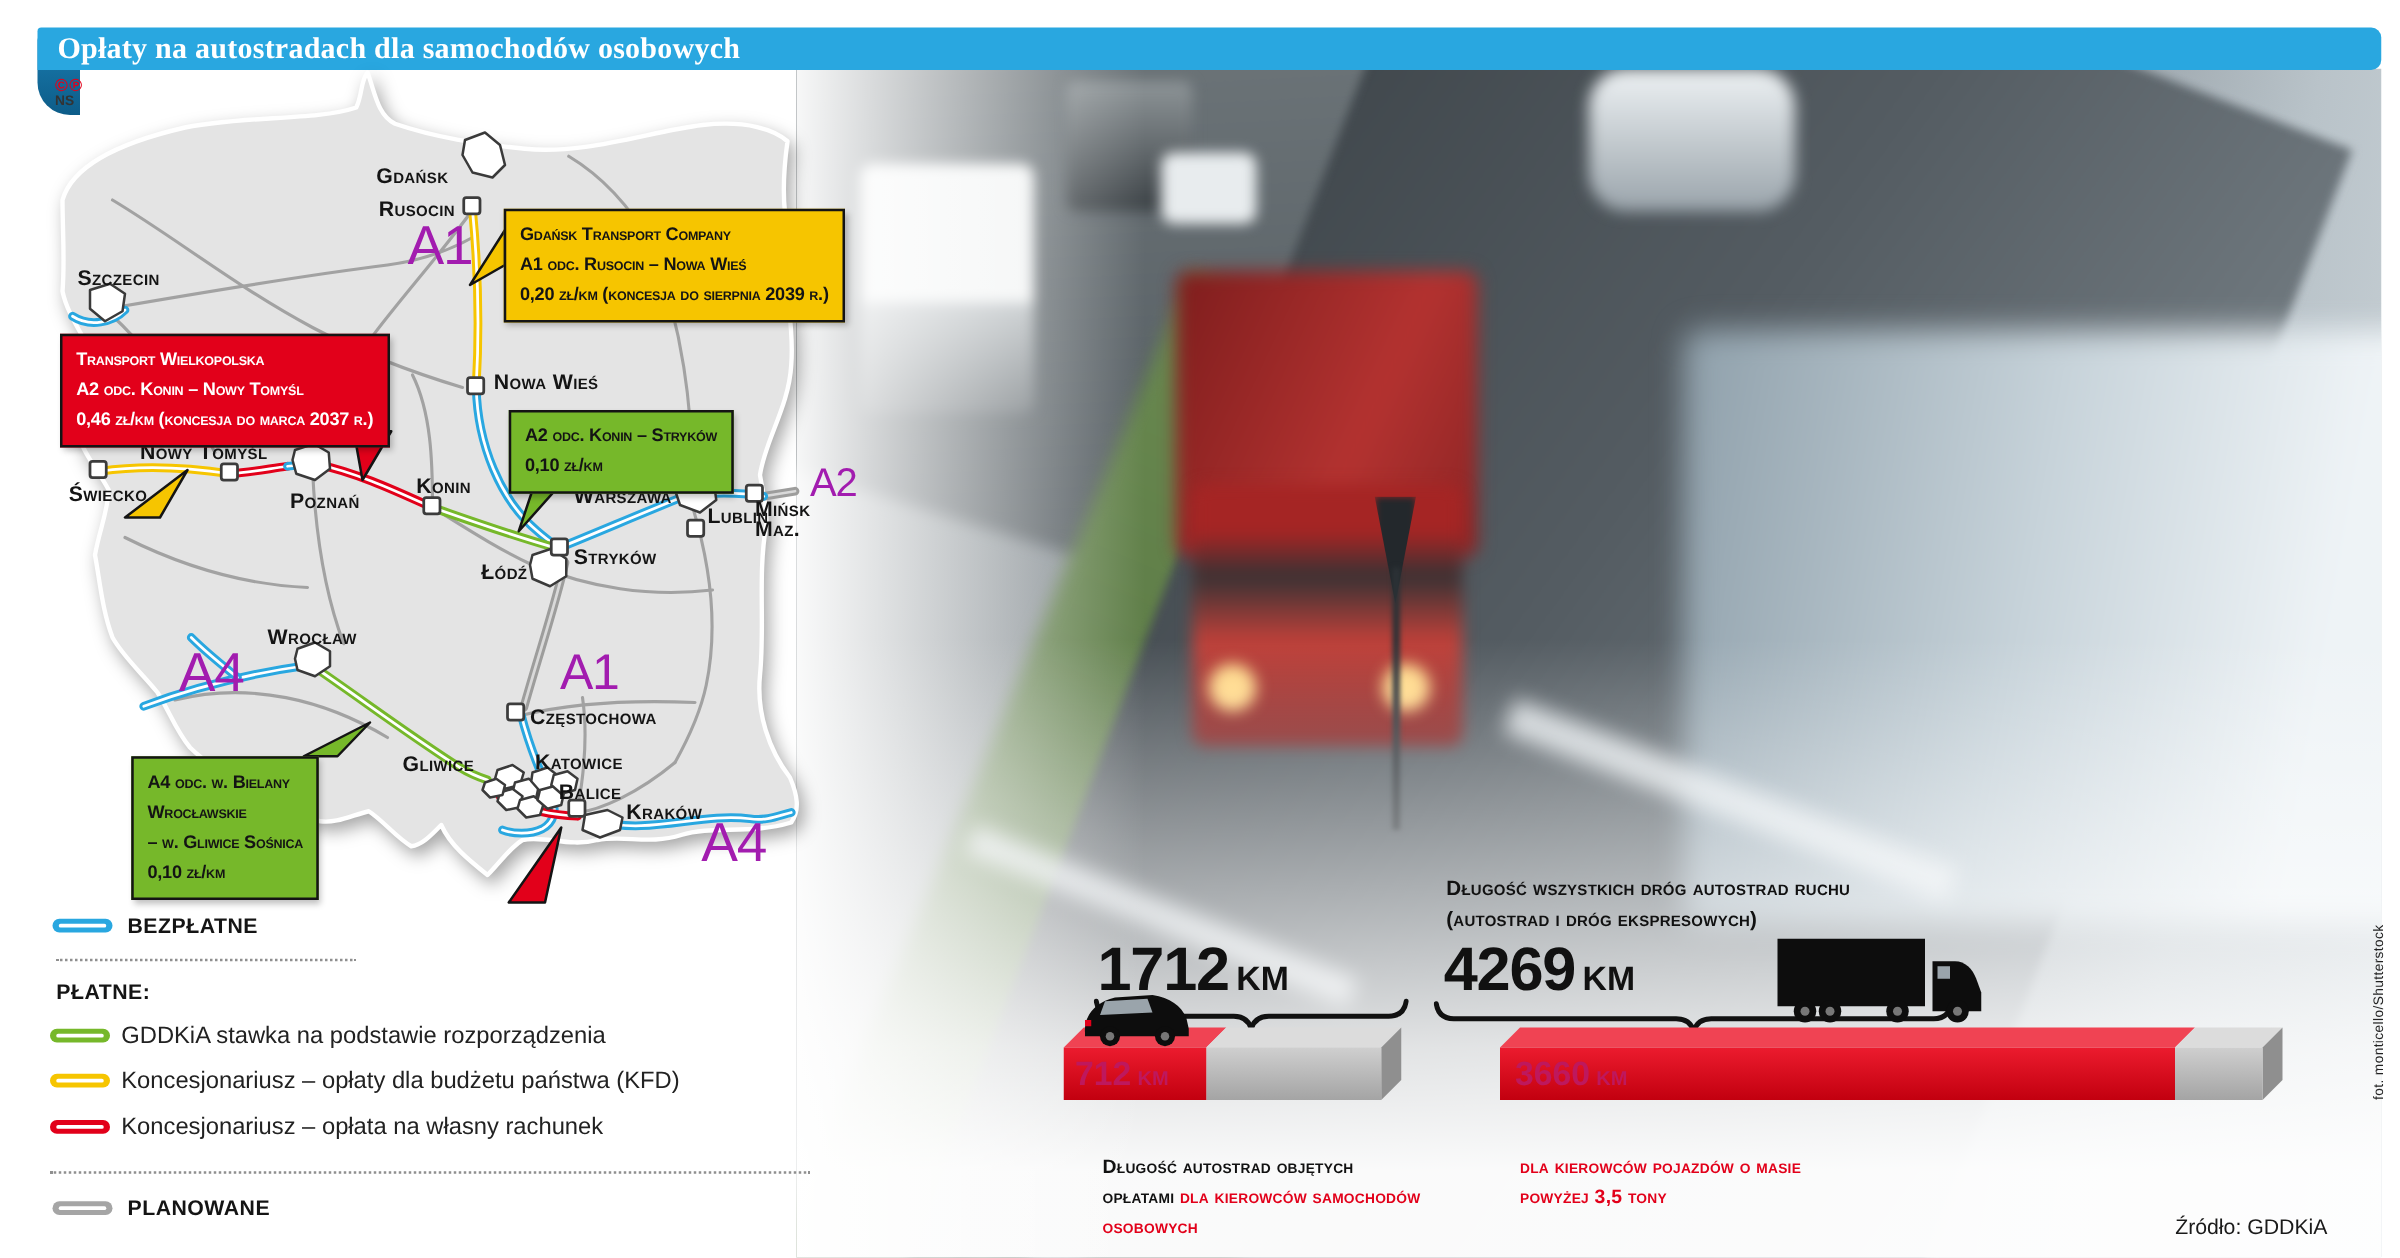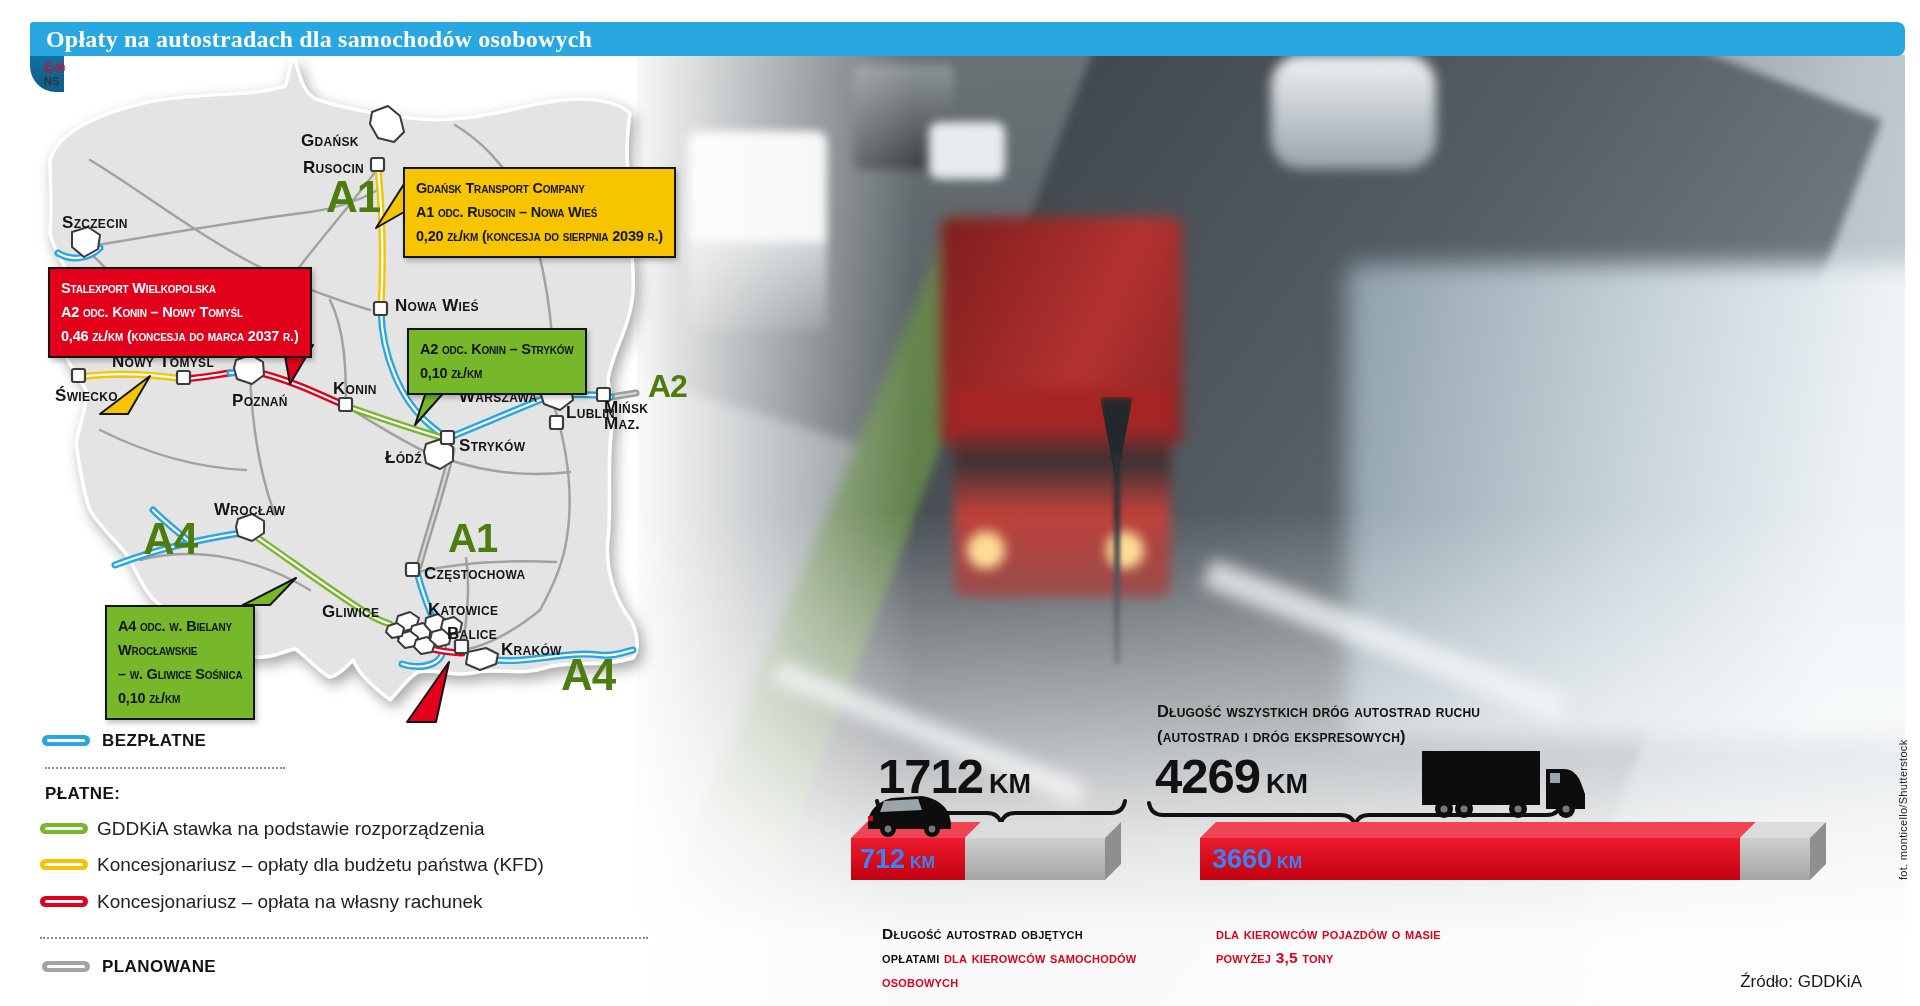--- a/index.html
+++ b/index.html
@@ -55,21 +55,21 @@
   .badge { position:absolute; left:44px; top:62px; line-height:13px; }
   .badge .cc { color:#e2001a; font-size:14px; font-weight:bold; letter-spacing:1px; }
   .badge .ns { color:#333; font-size:11px; font-weight:bold; }
 
   
   .map-svg { position:absolute; left:0; top:0; z-index:3; pointer-events:none; }
 
   .city { position:absolute; z-index:5; font-weight:bold; font-variant:small-caps; font-size:17px;
           color:#141414; letter-spacing:.3px; white-space:nowrap; }
   .city.wrap { white-space:normal; width:56px; line-height:16px; }
-  .hwy { position:absolute; z-index:5; font-weight:bold; color:#4d7c0f; letter-spacing:-1px; }
+  .hwy { position:absolute; z-index:5; font-weight:normal; color:#a21caf; letter-spacing:-1px; }
 
   .callout { position:absolute; z-index:6; border:2px solid #141414; padding:7px 11px 8px 11px;
              width:max-content; box-shadow:2px 3px 5px rgba(0,0,0,.25); }
   .callout div { font-weight:bold; font-variant:small-caps; font-size:14.5px; line-height:24px;
                  letter-spacing:-.2px; white-space:nowrap; color:#141414; }
   .callout.yellow { background:#f6c500; }
   .callout.green  { background:#76b82a; }
   .callout.red    { background:#e2001a; }
   .callout.red div { color:#fff; }
 
@@ -87,21 +87,21 @@
   .stat-num .big { font-size:49px; font-weight:bold; letter-spacing:-1px; }
   .stat-num .unit { font-size:27px; font-weight:bold; text-transform:uppercase; margin-left:6px; }
   .brace { position:absolute; z-index:7; }
   .bar-front { position:absolute; z-index:7; height:42px; display:flex; }
   .bar-red-seg { background:linear-gradient(#ec1b2e,#c2000f); height:100%; position:relative; }
   .bar-gray-seg { background:linear-gradient(#cfcfcf,#a4a4a4); height:100%; }
   .bar-top { position:absolute; z-index:7; height:16px; transform:skewX(-45deg); transform-origin:bottom left; display:flex; }
   .bar-top .t-red { background:#f04353; height:100%; }
   .bar-top .t-gray { background:#dcdcdc; height:100%; }
   .bar-side { position:absolute; z-index:7; width:16px; height:42px; transform:skewY(-45deg); transform-origin:top left; background:#8f8f8f; }
-  .bar-label { position:absolute; z-index:8; color:#3b82f6; white-space:nowrap; }
+  .bar-label { position:absolute; z-index:8; color:#be185d; white-space:nowrap; }
   .bar-label .v { font-size:27px; font-weight:bold; }
   .bar-label .u { font-size:16px; font-weight:bold; text-transform:uppercase; margin-left:5px; }
   .vehicle { position:absolute; z-index:8; }
   .stat-caption { position:absolute; z-index:7; font-weight:bold; font-variant:small-caps; font-size:15.5px;
                   line-height:24px; color:#111; letter-spacing:.2px; }
   .stat-caption .red { color:#e2001a; }
 
   .source { position:absolute; z-index:7; left:1660px; top:972px; width:202px; text-align:right;
             font-size:17px; color:#1a1a1a; }
   .credit { position:absolute; z-index:7; left:1897px; top:650px; height:230px; writing-mode:vertical-rl;
@@ -295,21 +295,21 @@
   <span class="hwy" style="left:448px;top:516px;font-size:40px">A1</span>
   <span class="hwy" style="left:143px;top:514px;font-size:44px">A4</span>
   <span class="hwy" style="left:561px;top:650px;font-size:44px">A4</span>
 
   <div class="callout yellow" style="left:403px;top:167px">
     <div>Gdańsk Transport Company</div>
     <div>A1 odc. Rusocin – Nowa Wieś</div>
     <div>0,20 zł/km (koncesja do sierpnia 2039 r.)</div>
   </div>
   <div class="callout red" style="left:48px;top:267px">
-    <div>Stalexport Wielkopolska</div>
+    <div>Transport Wielkopolska</div>
     <div>A2 odc. Konin – Nowy Tomyśl</div>
     <div>0,46 zł/km (koncesja do marca 2037 r.)</div>
   </div>
   <div class="callout green" style="left:407px;top:328px">
     <div>A2 odc. Konin – Stryków</div>
     <div>0,10 zł/km</div>
   </div>
   <div class="callout green" style="left:105px;top:605px">
     <div>A4 odc. w. Bielany</div>
     <div>Wrocławskie</div>

